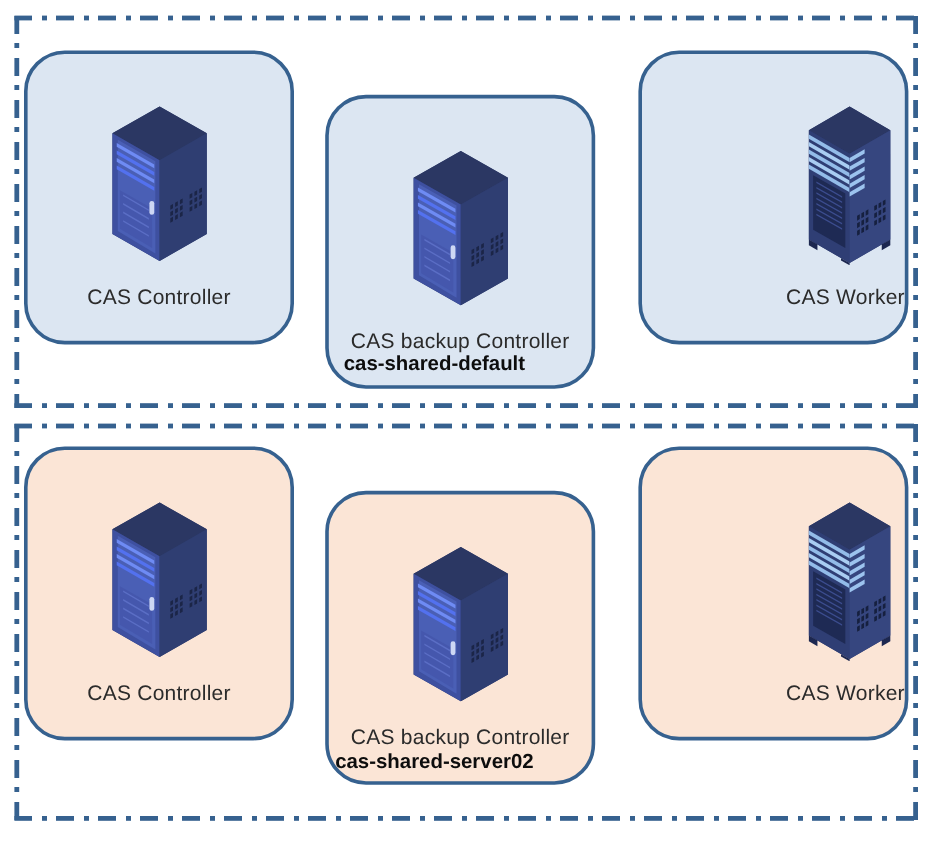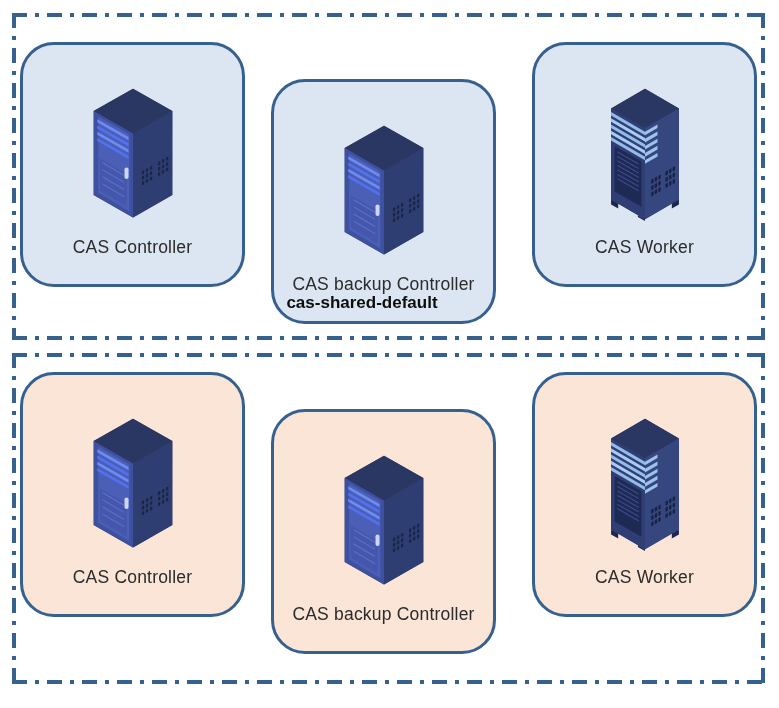--- a/index.html
+++ b/index.html
@@ -35,21 +35,21 @@
     border:3px solid #36618f;
     border-radius:34px;
     display:flex;
     flex-direction:column;
     align-items:center;
   }
   .row1 .node{top:42px;}
   .row2 .node{top:372px;}
   .col1{left:20px;}
   .col2{left:271px;margin-top:37px;}
-  .col3{left:532px;}
+  .col3{left:532px;align-items:flex-end;}
 
   .node .icon-wrap{margin-top:42px;height:134px;display:flex;align-items:flex-start;justify-content:center;}
   .node .node-label{
     margin-top:16px;
     font-size:17.5px;
     color:#2b2b2b;
     letter-spacing:0.2px;
     white-space:nowrap;
   }
   .group-label{
@@ -213,14 +213,15 @@
     <div class="node col3" style="background-color: rgb(251, 229, 214);">
       <div class="icon-wrap">
         <svg width="92" height="134" viewBox="0 0 100 150">
             <use href="#sym-server-rack"></use>
           </svg>
       </div>
       <div class="node-label">CAS Worker</div>
     </div>
   </div>
 
+  <div class="group-label group-label-2">cas-shared-server02</div>
 
 </div>
 
 </body></html>

